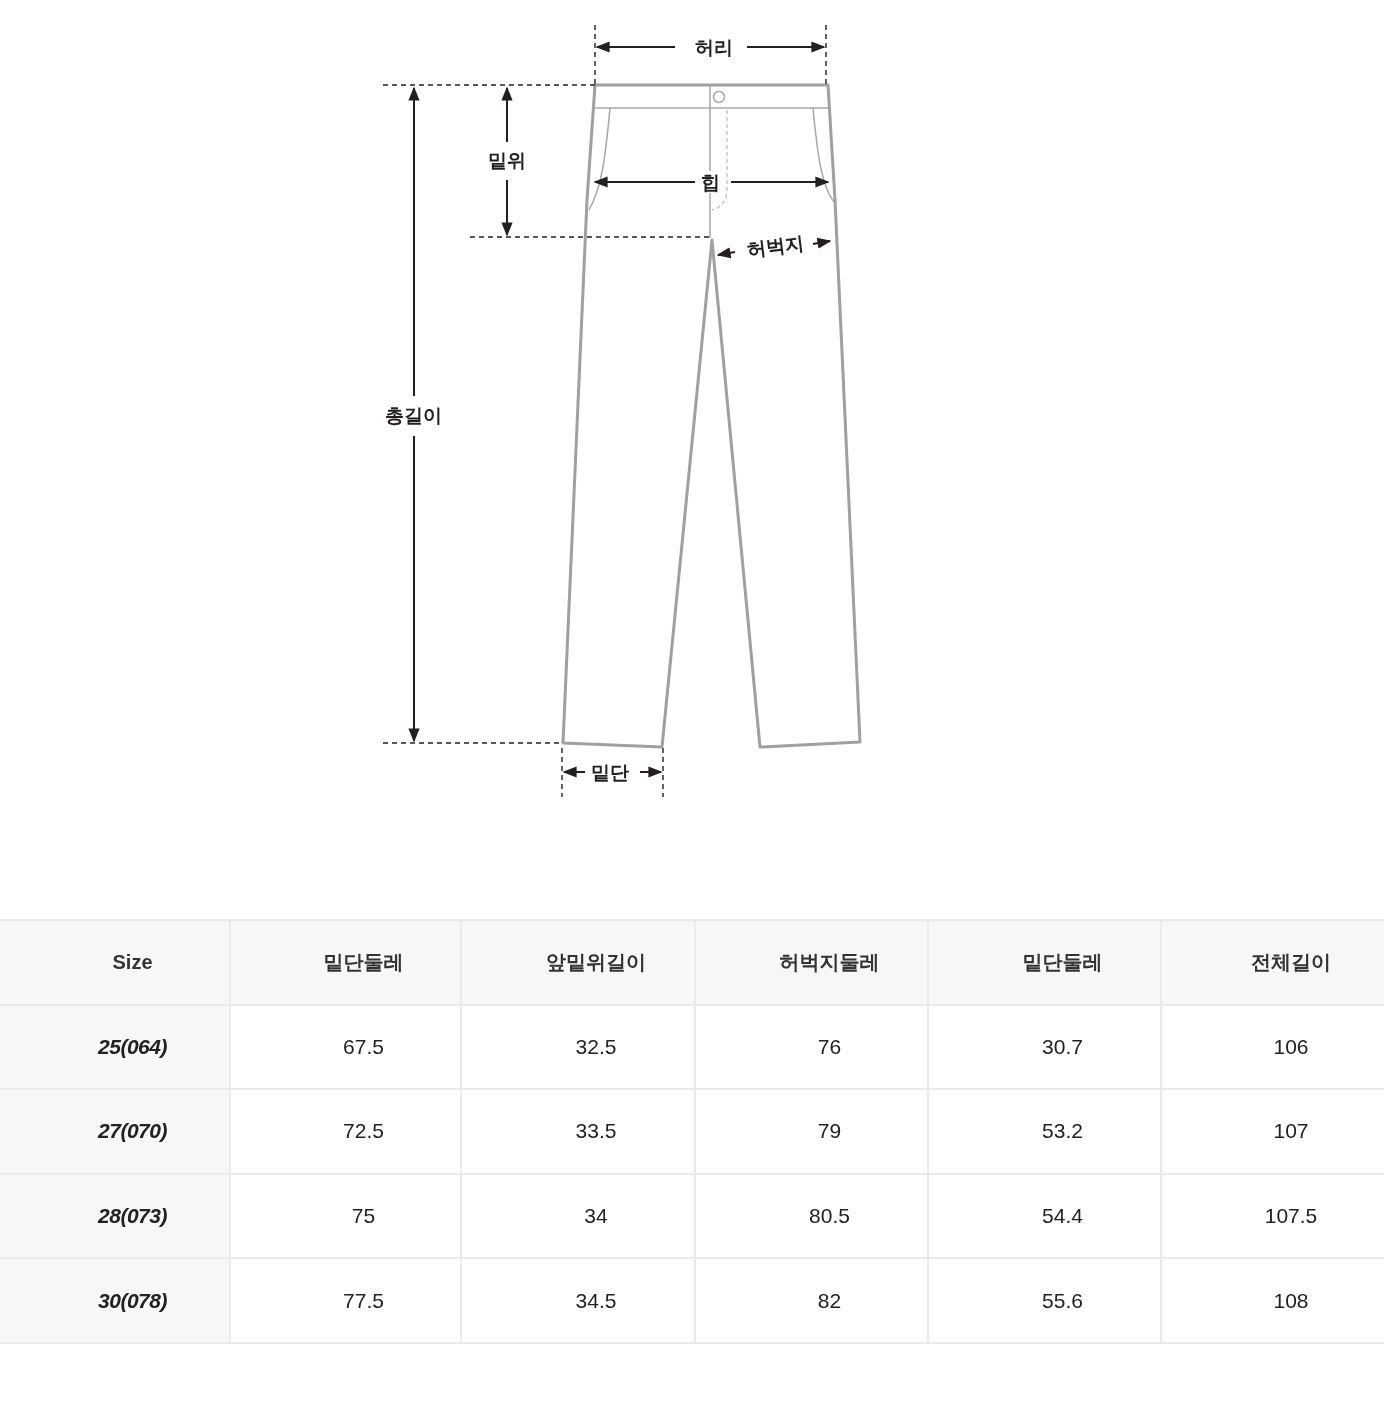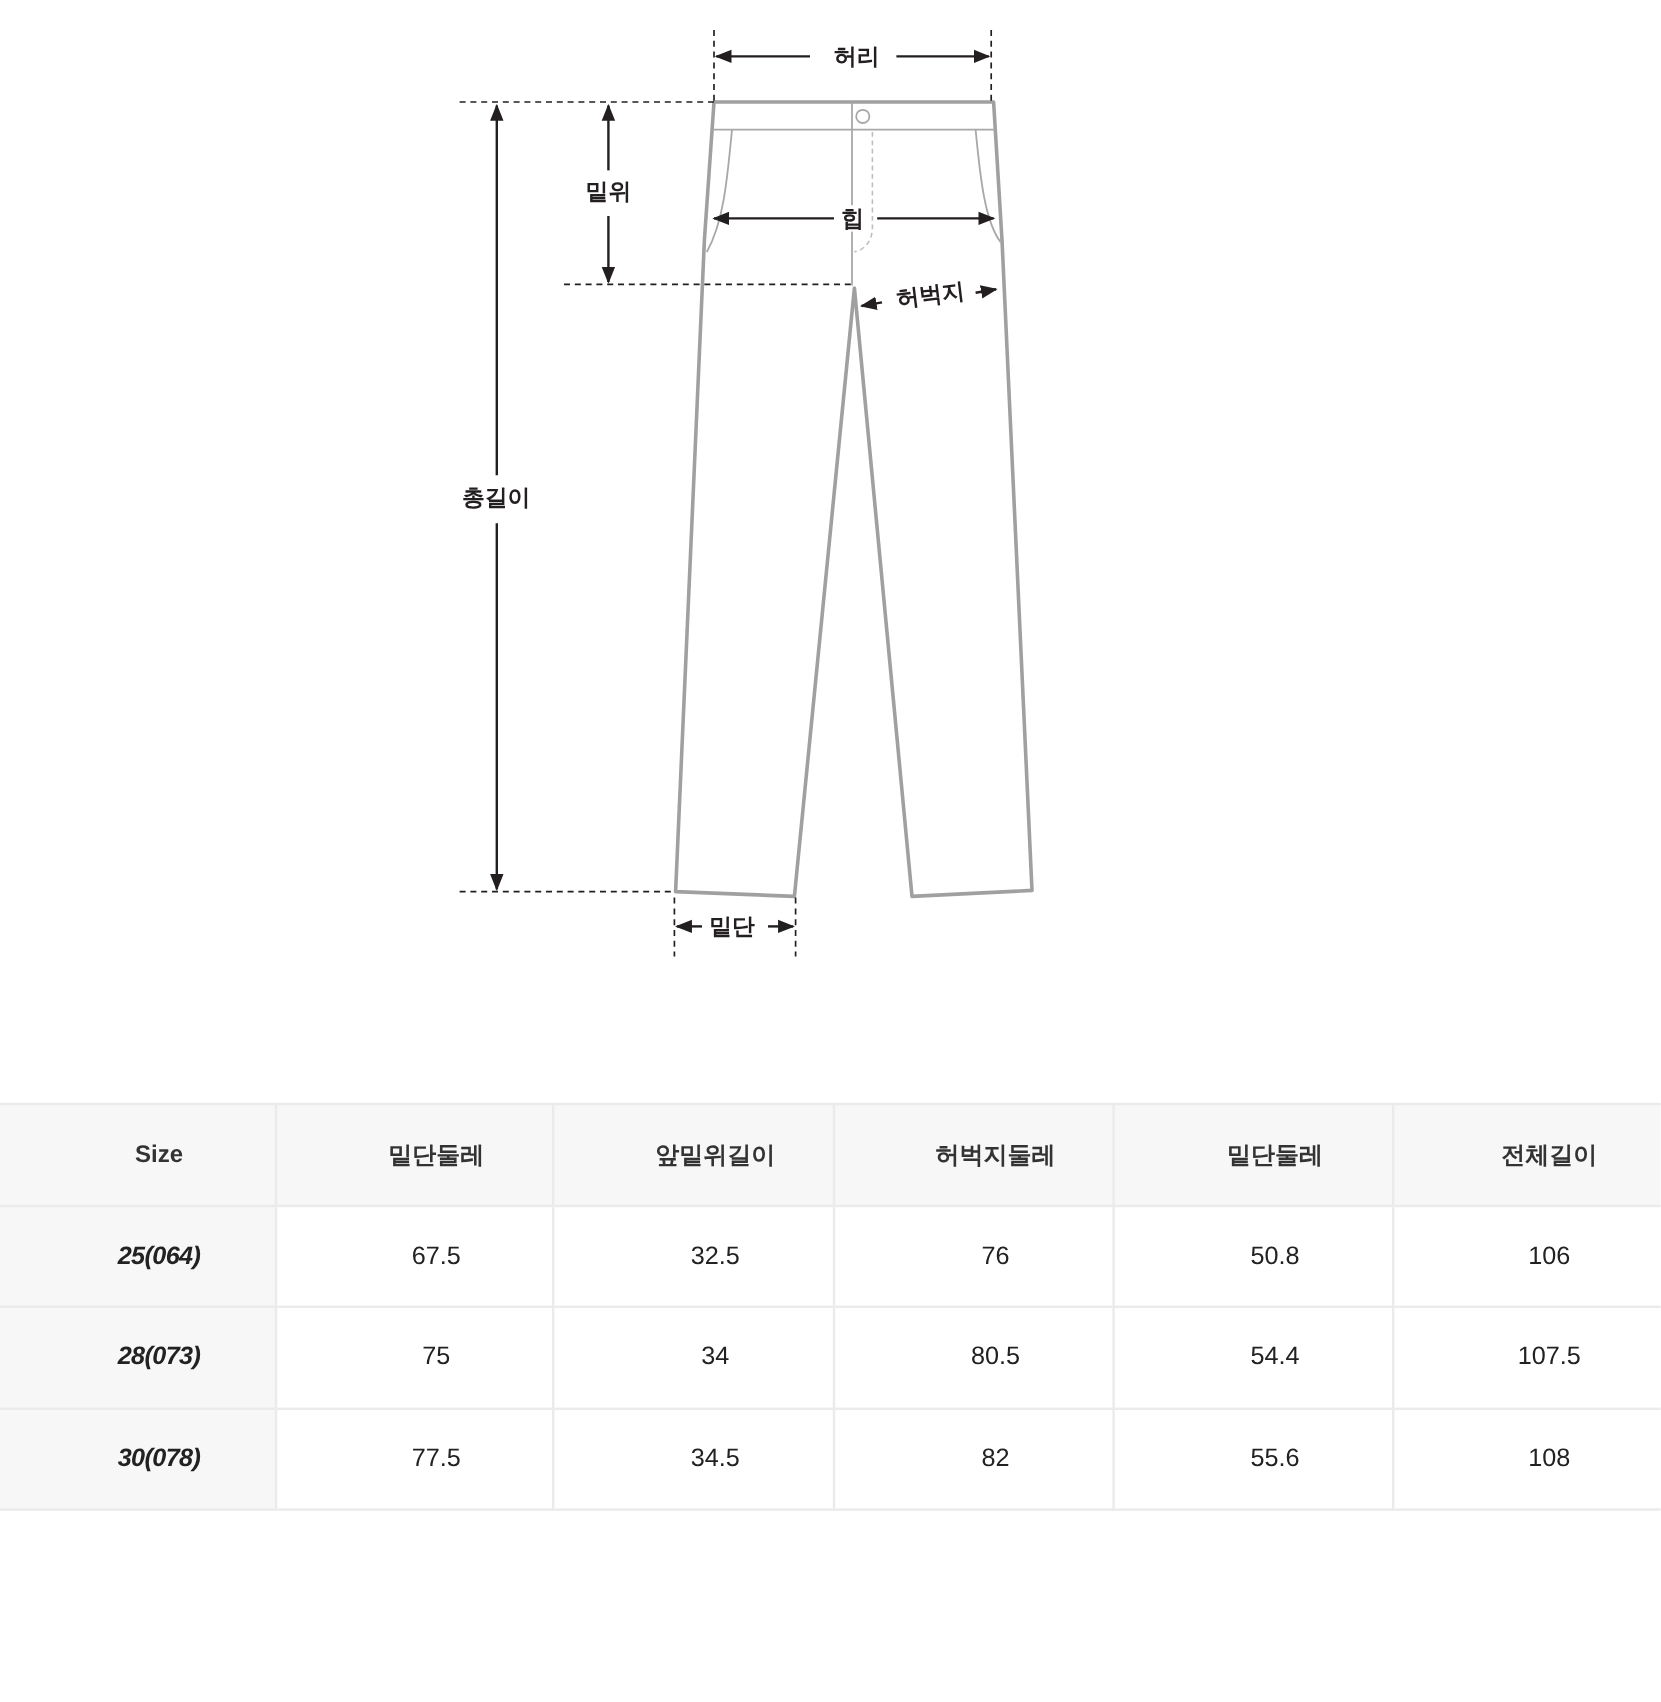--- a/index.html
+++ b/index.html
@@ -115,22 +115,30 @@
       <th>밑단둘레</th>
       <th>전체길이</th>
     </tr>
   </thead>
   <tbody>
     <tr>
       <th>25(064)</th>
       <td>67.5</td>
       <td>32.5</td>
       <td>76</td>
-      <td>50.8</td>
+      <td>30.7</td>
       <td>106</td>
+    </tr>
+    <tr>
+      <th>27(070)</th>
+      <td>72.5</td>
+      <td>33.5</td>
+      <td>79</td>
+      <td>53.2</td>
+      <td>107</td>
     </tr>
     <tr>
       <th>28(073)</th>
       <td>75</td>
       <td>34</td>
       <td>80.5</td>
       <td>54.4</td>
       <td>107.5</td>
     </tr>
     <tr>

